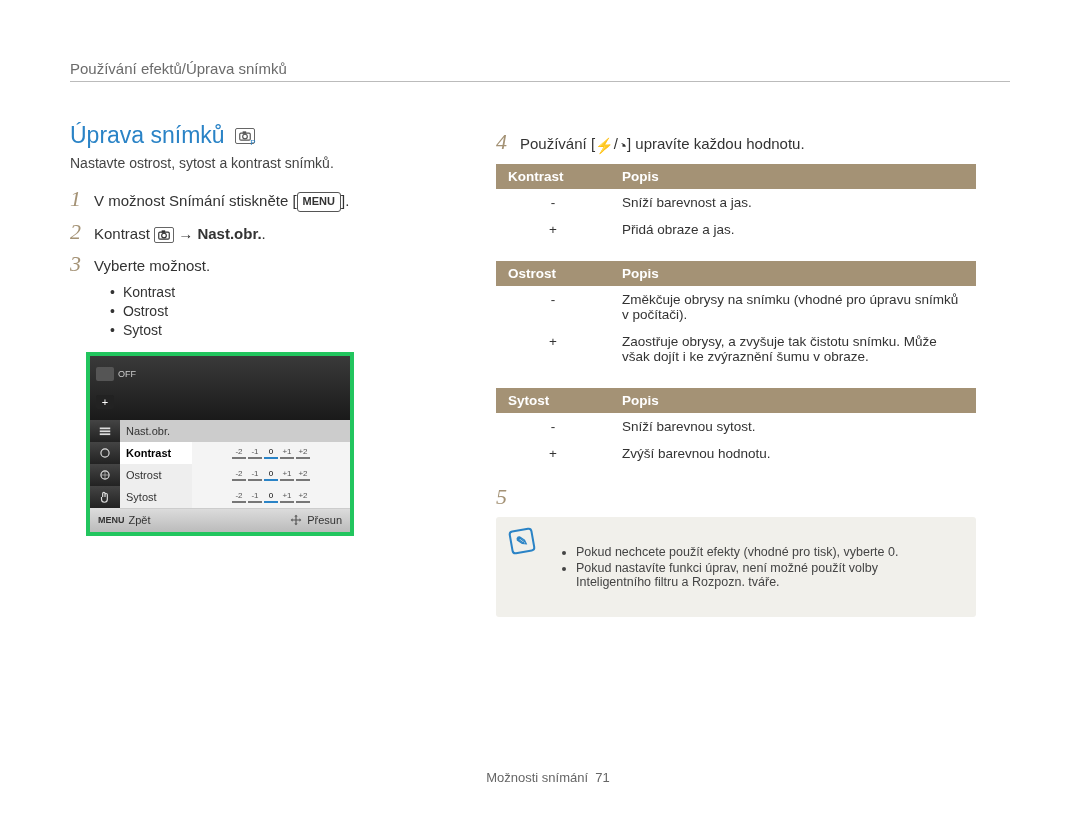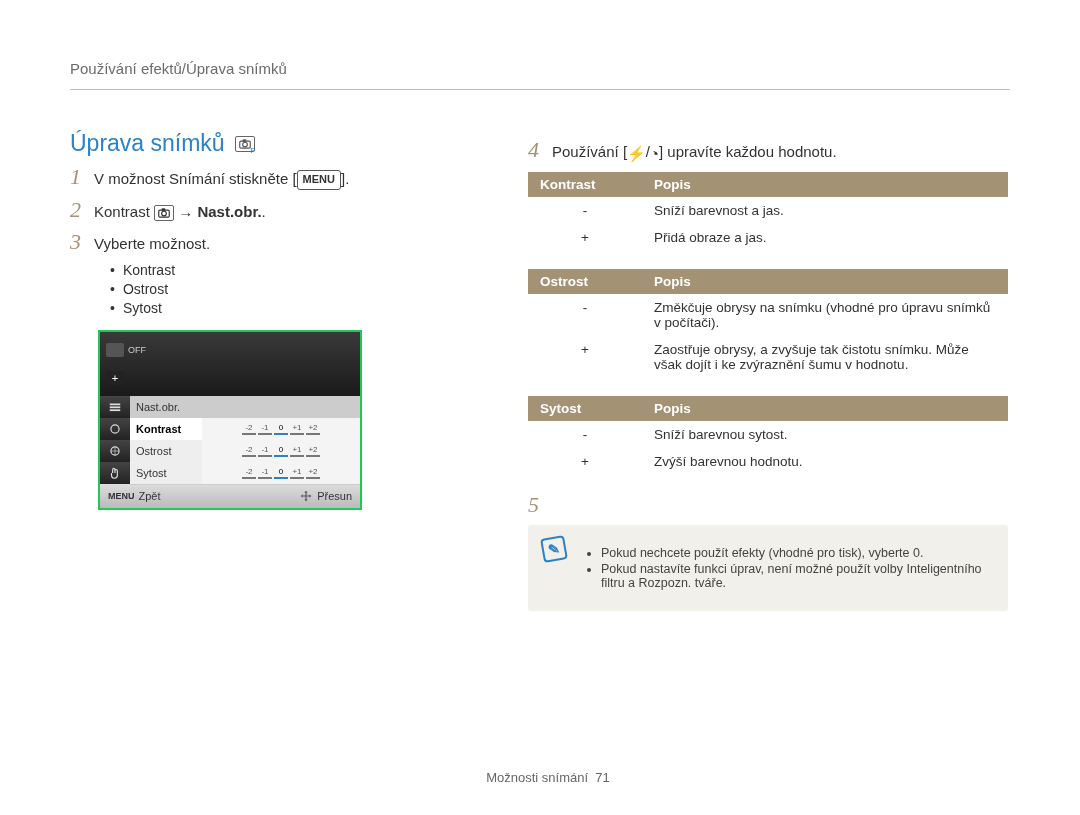--- a/index.html
+++ b/index.html
@@ -15,27 +15,27 @@
   .page {
     position: relative;
     width: 1080px;
     height: 815px;
     padding: 60px 70px 40px 70px;
     box-sizing: border-box;
   }
   .breadcrumb {
     font-size: 15px;
     color: #6b6b6b;
-    padding-bottom: 12px;
+    padding-bottom: 4px;
     border-bottom: 1px solid #bbb;
     margin-bottom: 40px;
   }
   .columns {
     display: flex;
-    gap: 78px;
+    gap: 46px;
   }
   .col-left {
     width: 380px;
   }
   .col-right {
     width: 480px;
   }
   h1 {
     font-size: 23px;
     font-weight: normal;
@@ -77,22 +77,22 @@
   }
   .bullet-list li::before {
     content: "•";
     margin-right: 8px;
   }
   .bullet-list li { margin: 3px 0; font-size: 14px; }
 
   
   .camera-ui {
     width: 260px;
-    border: 2px solid #22c55e;
-    margin-left: 28px;
+    border: 4px solid #22c55e;
+    margin-left: 16px;
     background: #fef9c3;
     font-size: 11px;
     color: #ddd;
   }
   .cam-top {
     height: 56px;
     background: linear-gradient(#3a3a3a,#1a1a1a);
     display: flex;
     flex-direction: column;
     justify-content: space-around;
@@ -205,21 +205,21 @@
     border: 2px solid #2a83c6;
     border-radius: 4px;
     color: #2a83c6;
     font-weight: bold;
     font-size: 14px;
     display:flex; align-items:center; justify-content:center;
     flex: 0 0 20px;
     transform: rotate(-10deg);
     margin-top: 2px;
   }
-  .note-box ul { margin: 9px; padding-left: 16px; }
+  .note-box ul { margin: 16px; padding-left: 16px; }
   .note-box li { margin: 2px 0; }
 
   .footer {
     position: absolute;
     bottom: 30px;
     left: 16px; right: 0;
     text-align: center;
     font-size: 13px;
     color: #666;
   }
@@ -263,20 +263,21 @@
         <span>Úprava snímků</span>
         <span class="cam-mode-icon sub">
           <svg class="mini" viewBox="0 0 24 24">
               <rect x="3" y="7" width="18" height="12" rx="2" fill="none" stroke="#555" stroke-width="2"></rect>
               <circle cx="12" cy="13" r="4" fill="none" stroke="#555" stroke-width="2"></circle>
               <rect x="8" y="4" width="6" height="4" fill="#555"></rect>
             </svg>
           <span class="p">P</span>
         </span>
       </h1>
+      <div class="subtitle">Nastavte ostrost, sytost a kontrast snímků.</div>
 
       <div class="step">
         <div class="step-num">1</div>
         <div class="step-text">
           <span>V možnost Snímání stiskněte [</span><span class="glyph">MENU</span><span>].</span>
         </div>
       </div>
 
       <div class="step">
         <div class="step-num">2</div>
@@ -419,21 +420,21 @@
             <tr>
           <th>Ostrost</th>
           <th>Popis</th>
         </tr>
         <tr>
           <td>-</td>
           <td>Změkčuje obrysy na snímku (vhodné pro úpravu snímků v počítači).</td>
         </tr>
         <tr>
           <td>+</td>
-          <td>Zaostřuje obrysy, a zvyšuje tak čistotu snímku. Může však dojít i ke zvýraznění šumu v hodnotu.</td>
+          <td>Zaostřuje obrysy, a zvyšuje tak čistotu snímku. Může však dojít i ke zvýraznění šumu v obraze.</td>
         </tr>
       </tbody>
         </table>
 
       <table class="desc">
         <tbody>
             <tr>
           <th>Sytost</th>
           <th>Popis</th>
         </tr>

